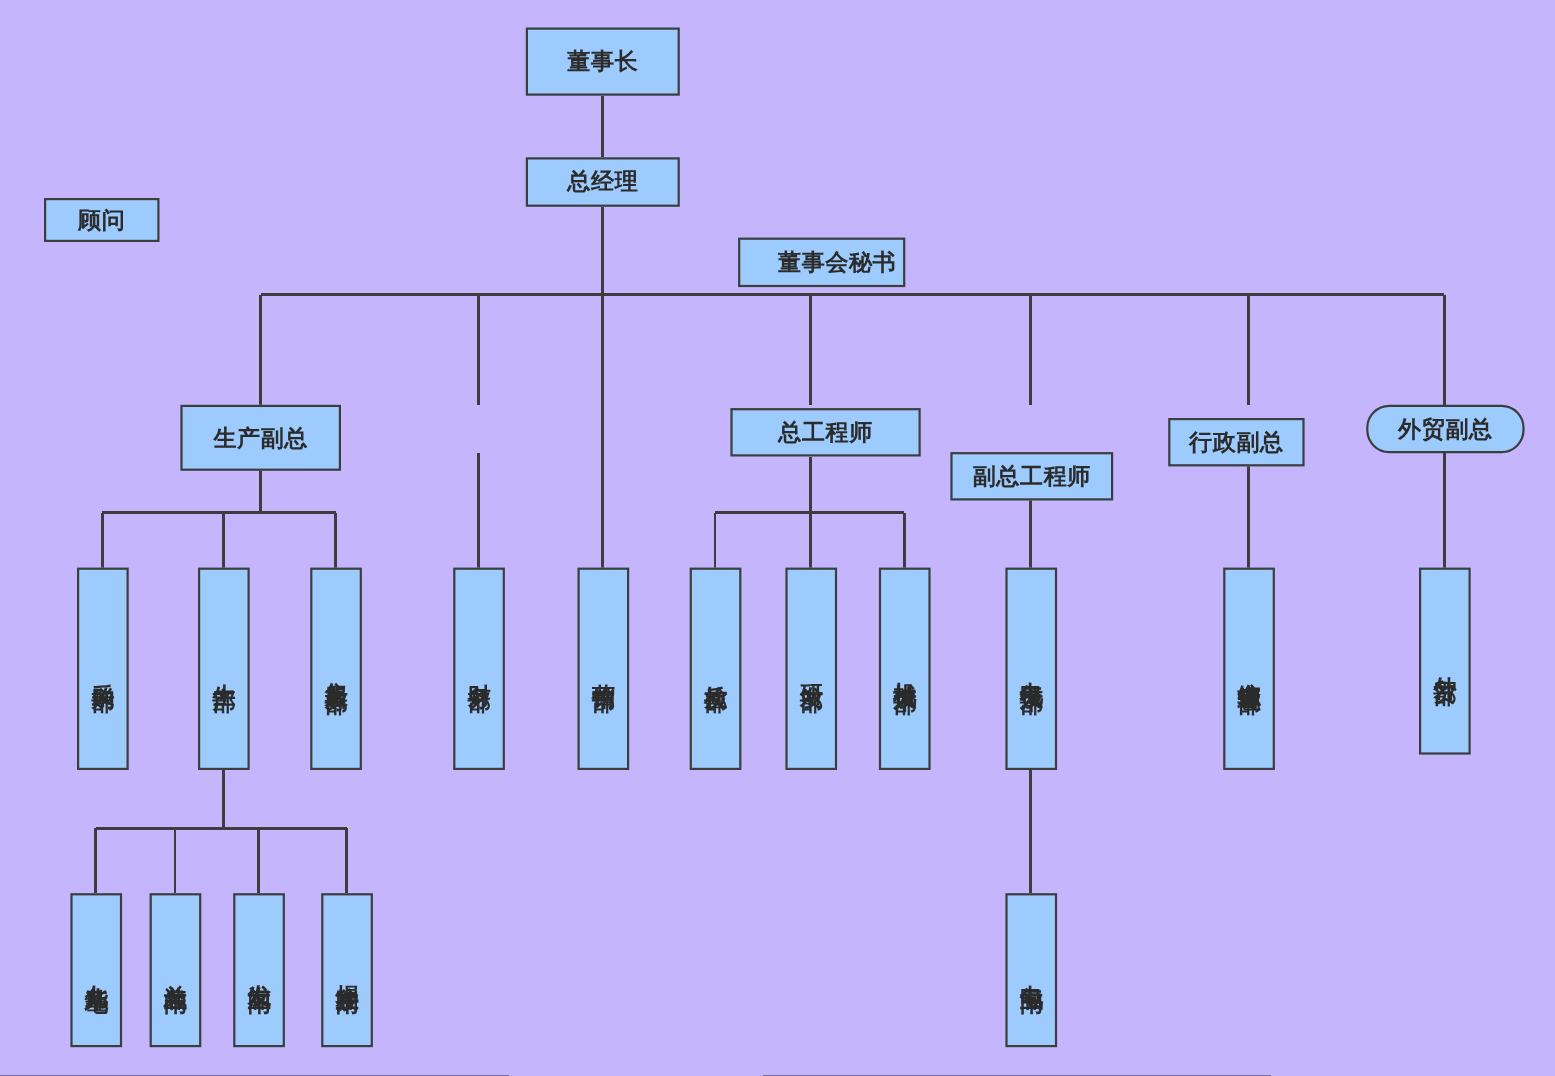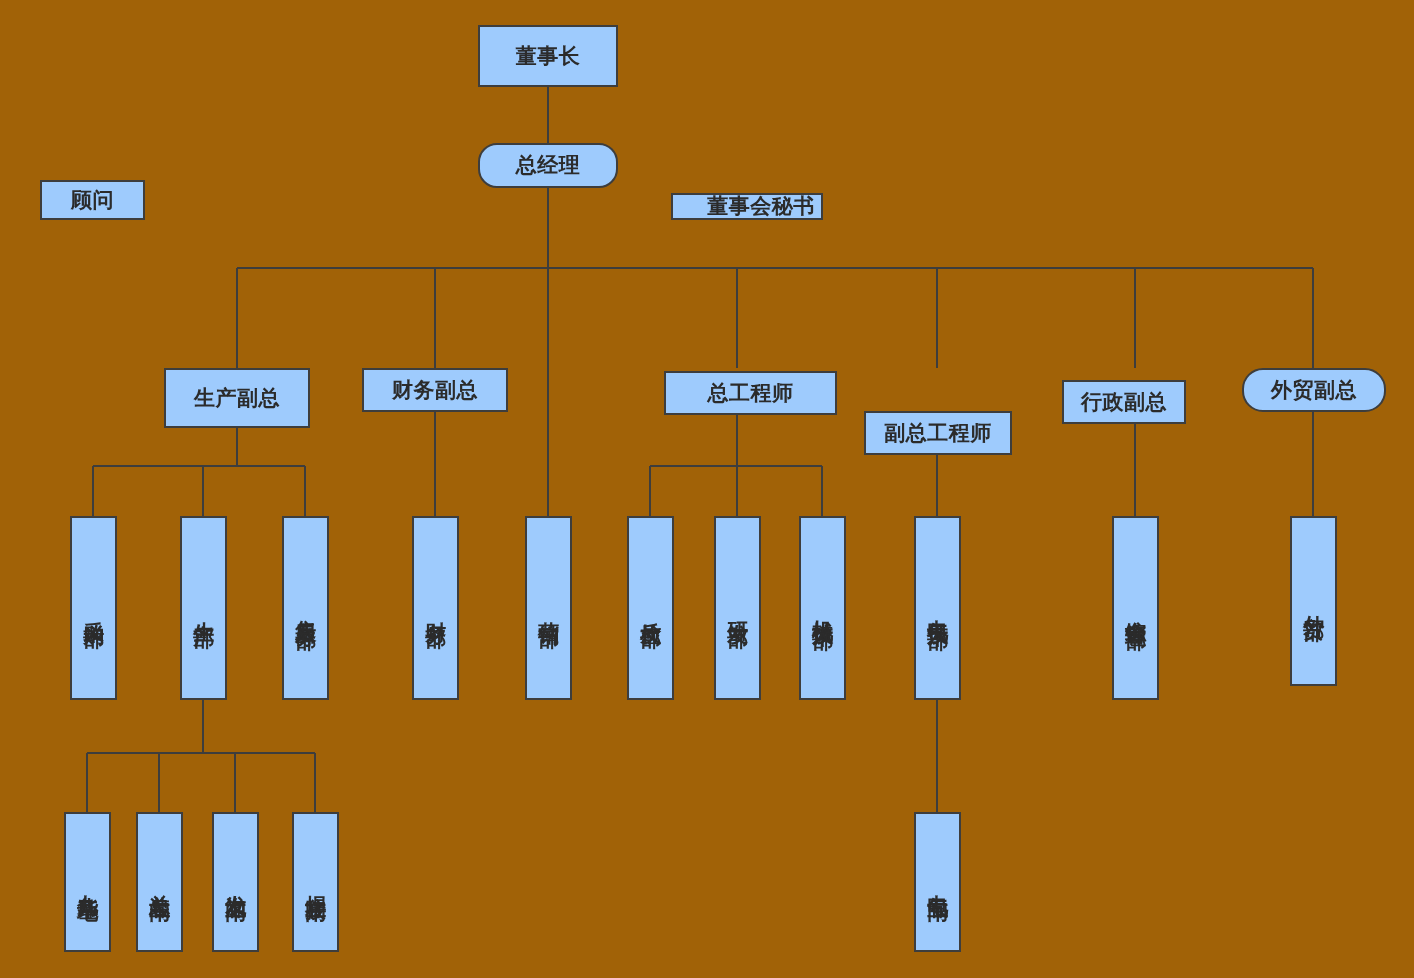--- a/index.html
+++ b/index.html
@@ -4,21 +4,21 @@
 <style>
   html, body {
     margin: 0;
     padding: 0;
     background: #000000;
   }
   #canvas {
     position: relative;
     width: 1414px;
     height: 978px;
-    background: #a16207;
+    background: #c4b5fd;
     overflow: hidden;
     font-family: "DejaVu Sans", "Liberation Sans", sans-serif;
   }
   svg#connectors {
     position: absolute;
     left: 0;
     top: 0;
     width: 1414px;
     height: 978px;
     pointer-events: none;
@@ -103,39 +103,36 @@
       <line x1="315" y1="753" x2="315" y2="812"></line>
 
       <line x1="937" y1="700" x2="937" y2="812"></line>
     </g>
   </svg>
 
   <div class="node h" style="left:478px; top:25px; width:140px; height:62px;">
     <span>董事长</span>
   </div>
 
-  <div class="node h" style="left:478px; top:143px; width:140px; height:45px;border-radius:19px;">
+  <div class="node h" style="left:478px; top:143px; width:140px; height:45px;">
     <span>总经理</span>
   </div>
 
-  <div class="node h" style="left:671px; top:193px; width:152px; height:27px;padding-left:28px;">
+  <div class="node h" style="left:671px; top:216px; width:152px; height:45px;padding-left:28px;">
     <span>董事会秘书</span>
   </div>
 
   <div class="node h" style="left:40px; top:180px; width:105px; height:40px;">
     <span>顾问</span>
   </div>
 
   <div class="node h" style="left:164px; top:368px; width:146px; height:60px;">
     <span>生产副总</span>
   </div>
 
-  <div class="node h" style="left:362px; top:368px; width:146px; height:44px;">
-    <span>财务副总</span>
-  </div>
 
   <div class="node h" style="left:664px; top:371px; width:173px; height:44px;">
     <span>总工程师</span>
   </div>
 
   <div class="node h" style="left:864px; top:368px; width:148px; height:44px;margin-top:43px;">
     <span>副总工程师</span>
   </div>
 
   <div class="node h" style="left:1062px; top:380px; width:124px; height:44px;">

